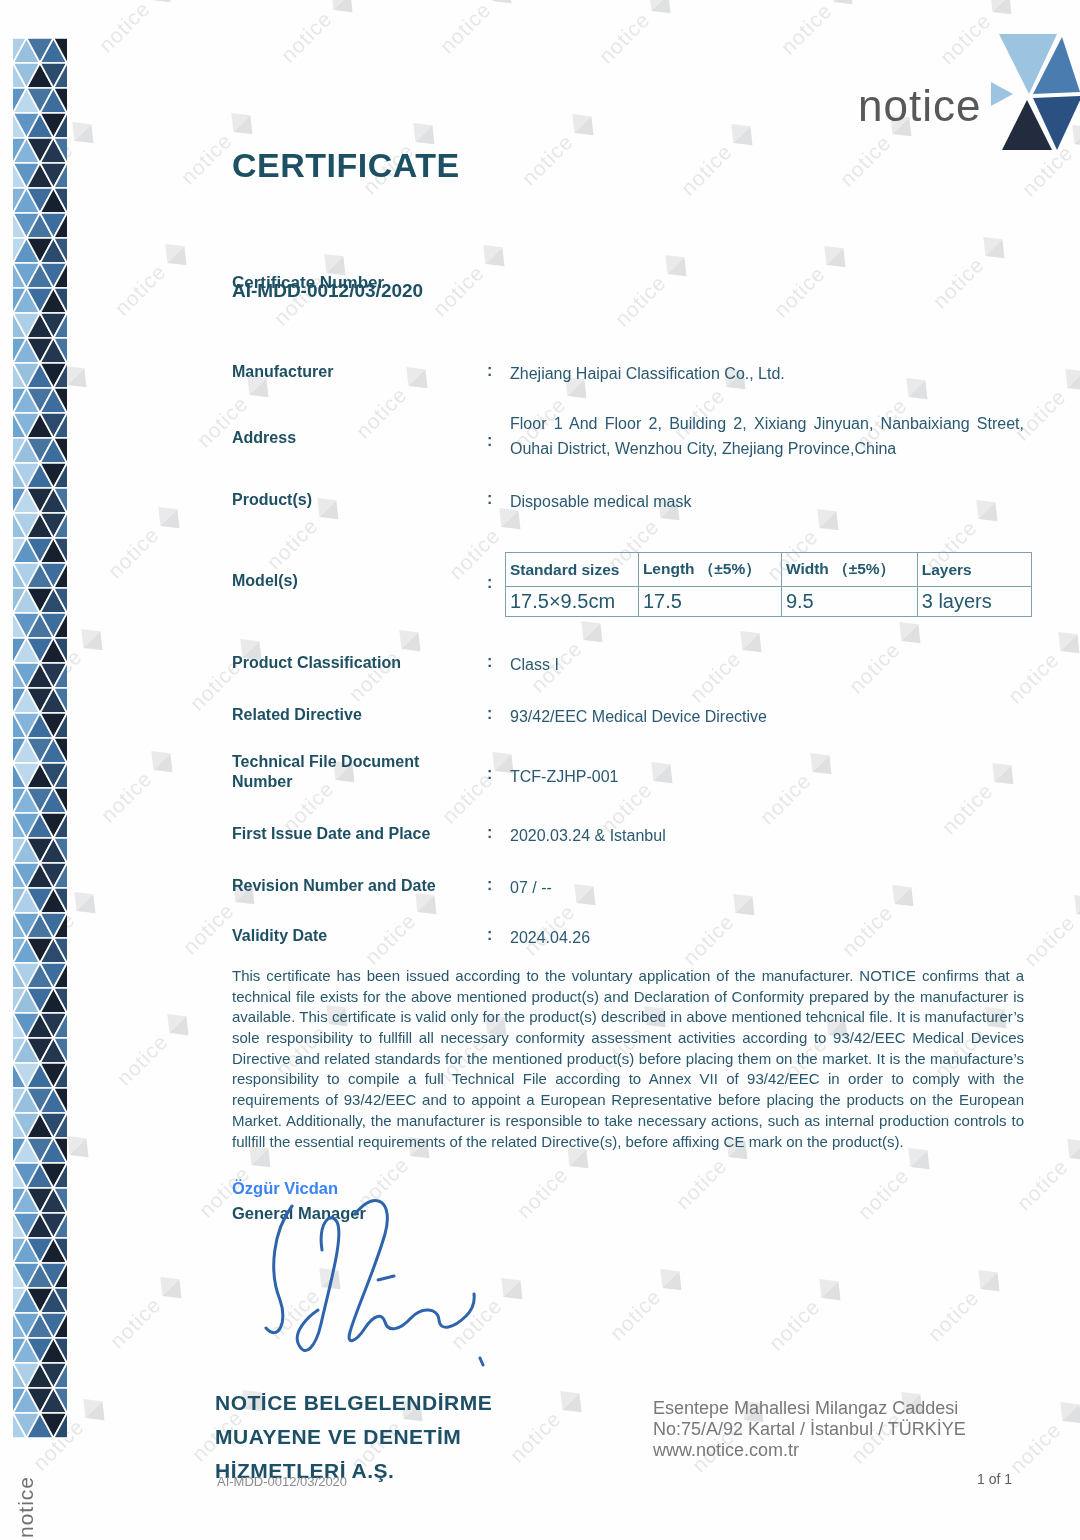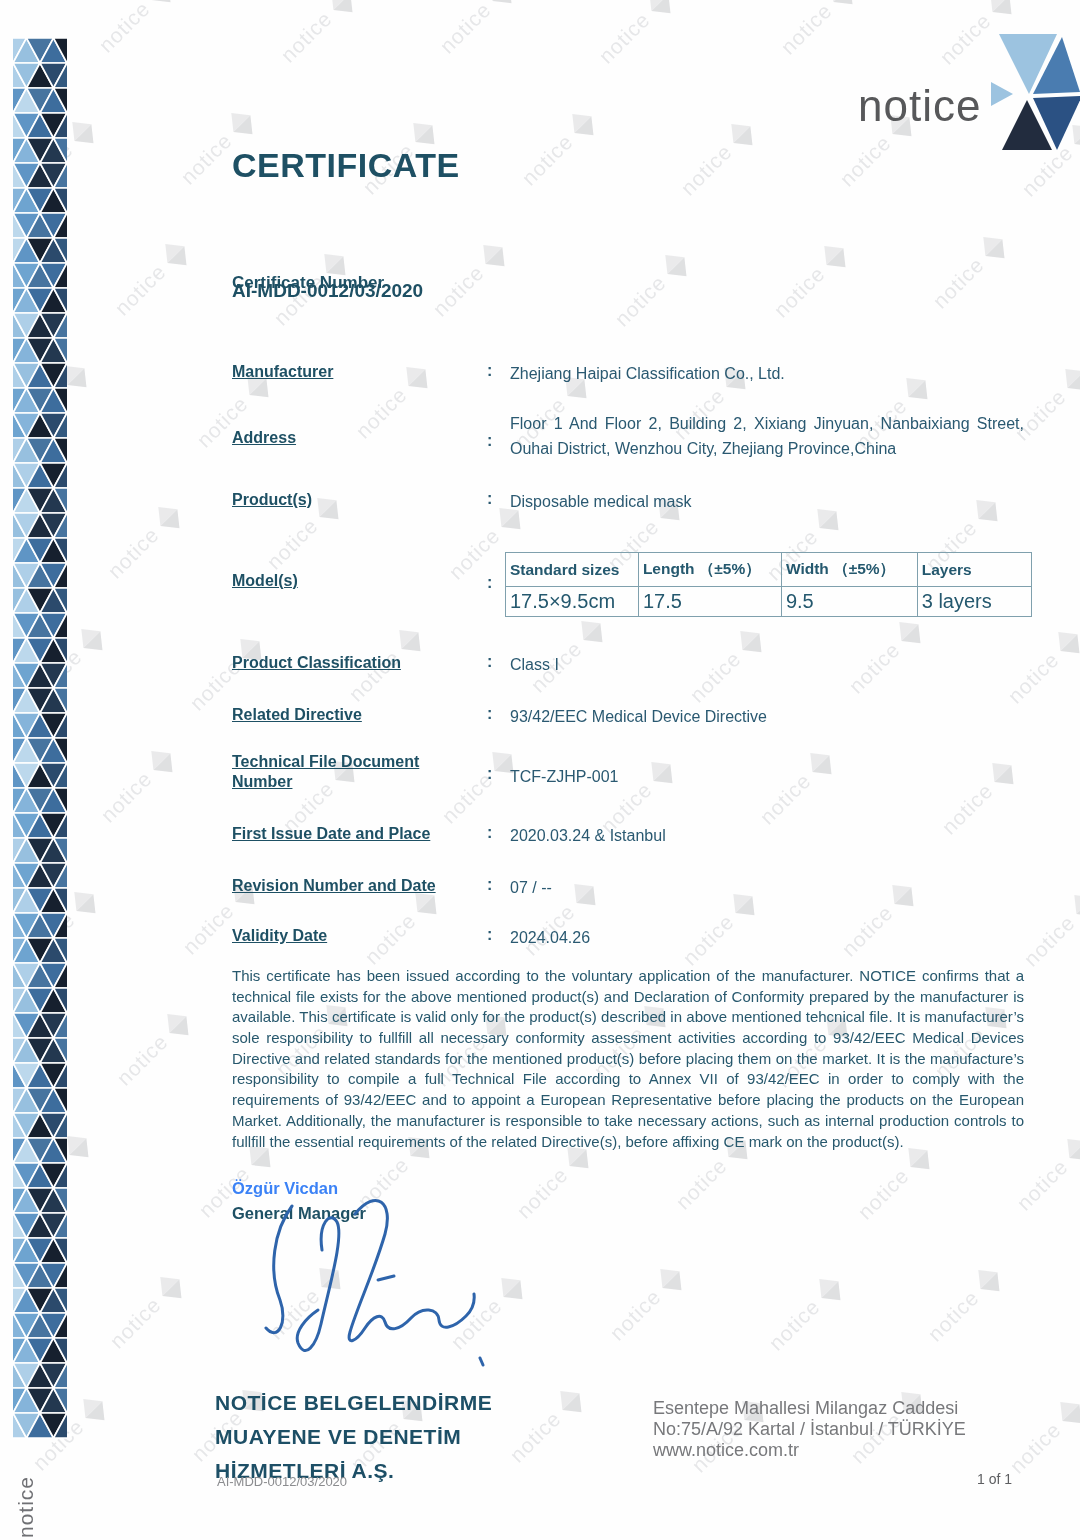--- a/index.html
+++ b/index.html
@@ -34,21 +34,21 @@
   .title{position:absolute;left:232px;top:146px;z-index:3;
       font-size:34px;font-weight:700;letter-spacing:.5px;color:#1e5064;}
   .cert-label{position:absolute;left:232px;top:231px;z-index:3;
       font-size:17px;font-weight:700;color:#1e5064;margin-top:42px;}
   .cert-no{position:absolute;left:232px;top:280px;z-index:3;
       font-size:19px;font-weight:700;color:#1e5064;}
   
   .fields{position:absolute;left:232px;top:355px;width:800px;height:610px;z-index:3;}
   .field-row{position:absolute;left:0;width:800px;font-size:16px;}
   .flabel{position:absolute;left:0;top:0;width:222px;font-weight:700;
-      color:#1e5064;line-height:1.25;text-decoration:underline;}
+      color:#1e5064;line-height:1.25;}
   .fsep{position:absolute;left:255px;top:0;color:#2a5971;font-weight:700;}
   .fvalue{position:absolute;left:278px;top:0;width:514px;color:#2a5971;line-height:1.55;}
   .row-address .flabel{top:16px;}
   .row-address .fsep{top:20px;}
   .row-address .fvalue{text-align:justify;}
   .row-models .flabel{top:19px;}
   .row-models .fsep{top:22px;}
   .row-tech .fvalue{top:13px;}
   .row-tech .fsep{top:13px;}
   

